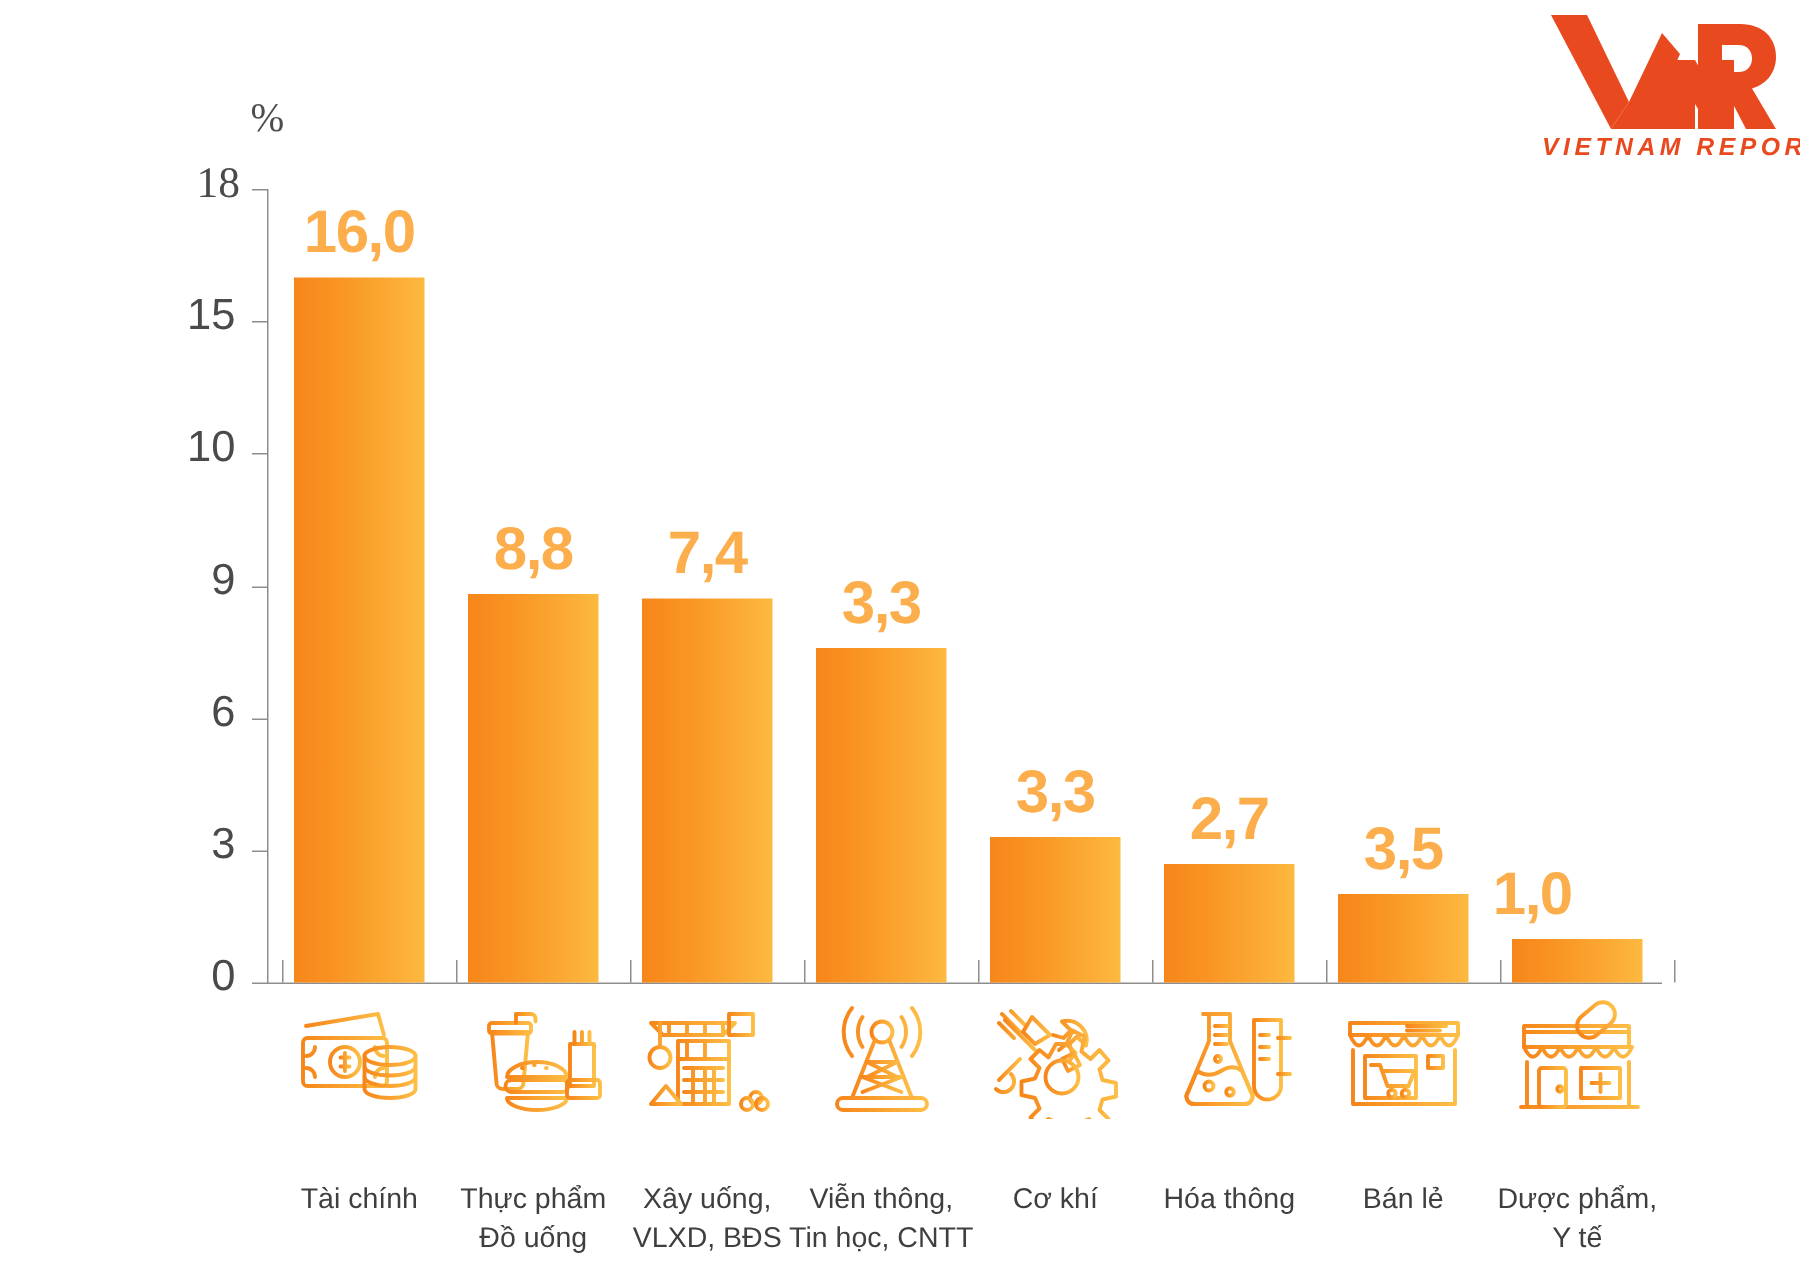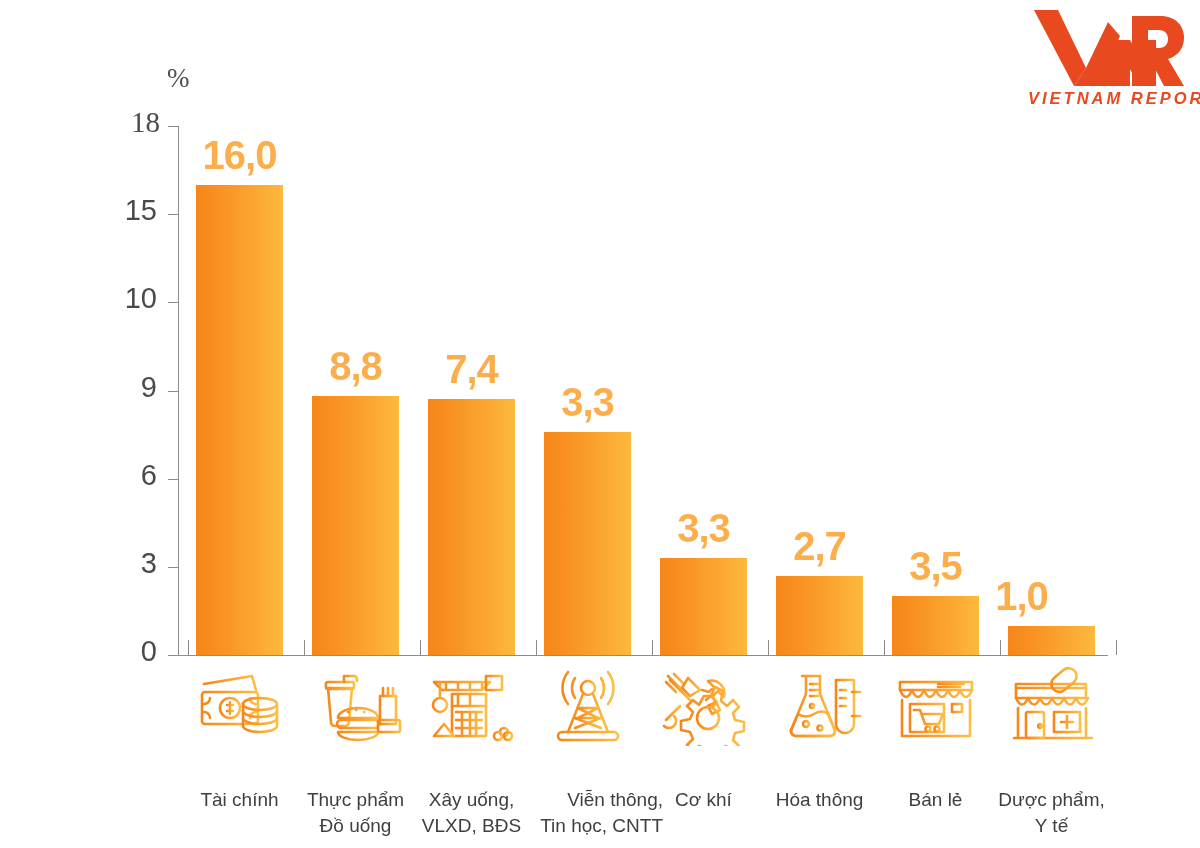--- a/index.html
+++ b/index.html
@@ -357,21 +357,21 @@
             </g>
           </svg>
         </div>
       </div>
     <div id="catlabels">
         <div class="cat-label" style="left: 164px; width: 151px;">Tài chính</div>
         <div class="cat-label" style="left: 280px; width: 151px;">Thực phẩm
 Đồ uống</div>
         <div class="cat-label" style="left: 396px; width: 151px;">Xây uống,
 VLXD, BĐS</div>
-        <div class="cat-label" style="left: 512px; width: 151px; text-align: right;">Viễn thông,
+        <div class="cat-label" style="left: 512px; width: 151px;">Viễn thông,
 Tin học, CNTT</div>
         <div class="cat-label" style="left: 628px; width: 151px;">Cơ khí</div>
         <div class="cat-label" style="left: 744px; width: 151px;">Hóa thông</div>
         <div class="cat-label" style="left: 860px; width: 151px;">Bán lẻ</div>
         <div class="cat-label" style="left: 976px; width: 151px;">Dược phẩm,
 Y tế</div>
       </div>
 
   </div>
 </div>

